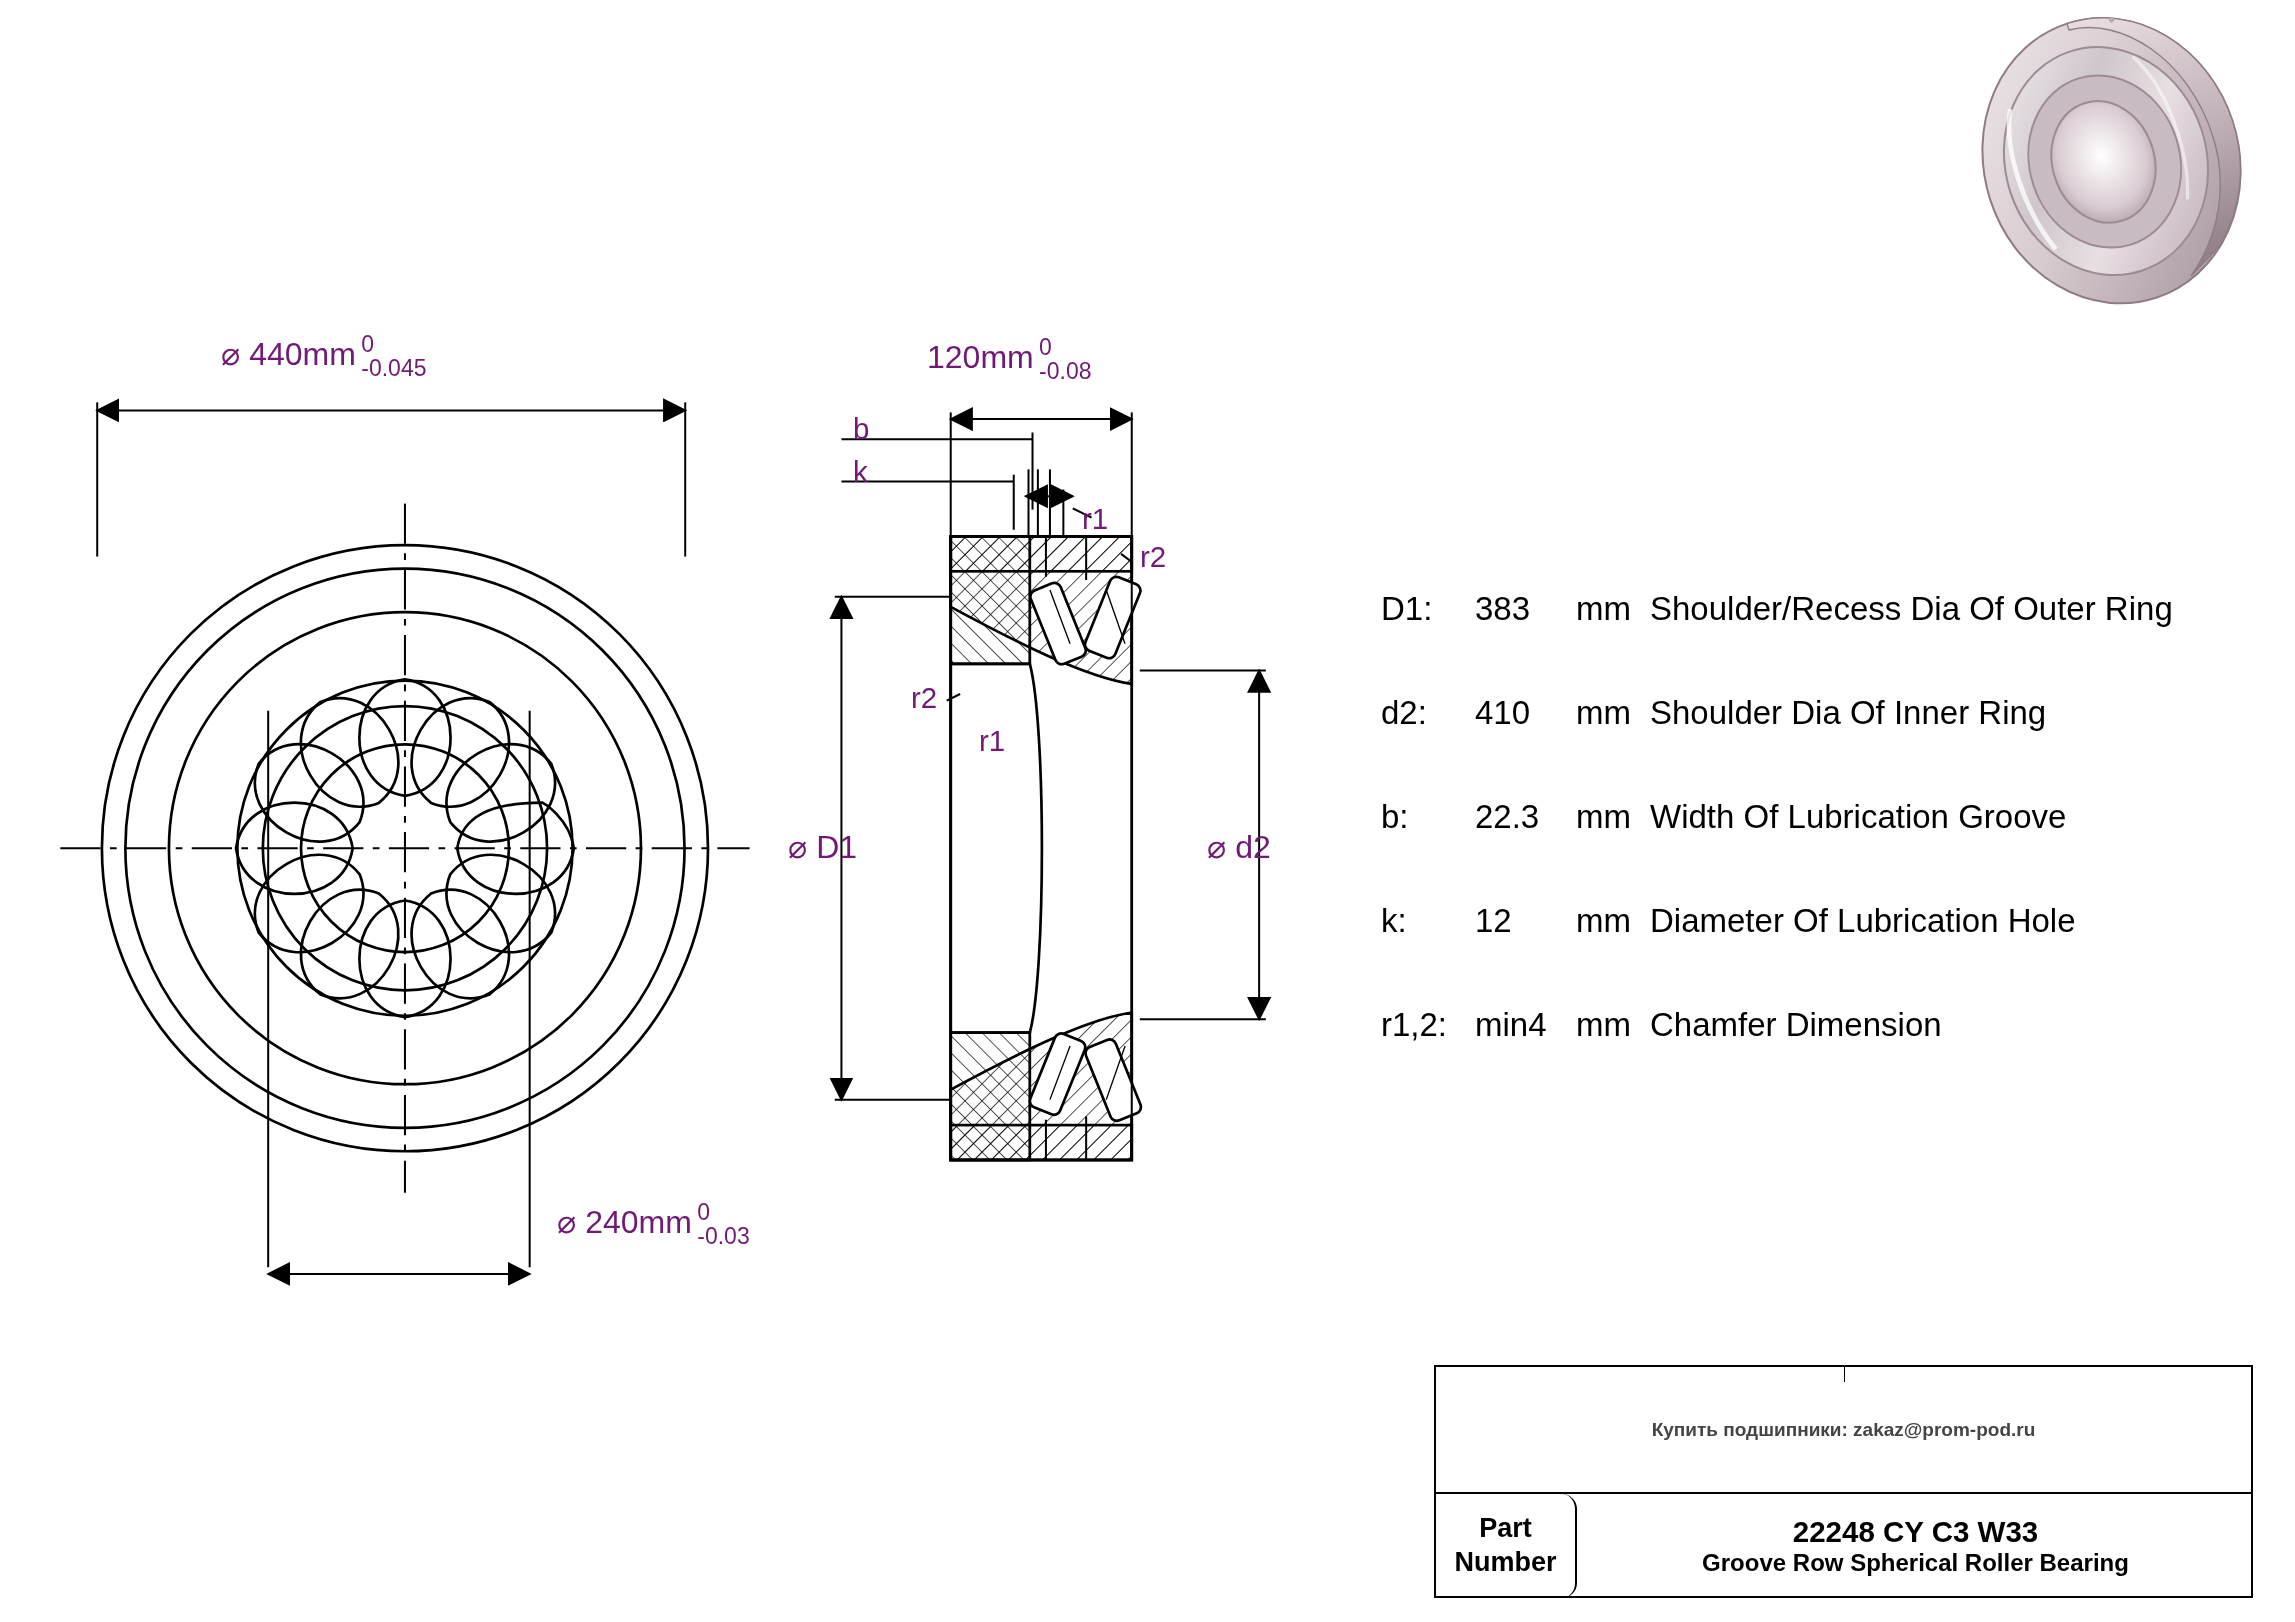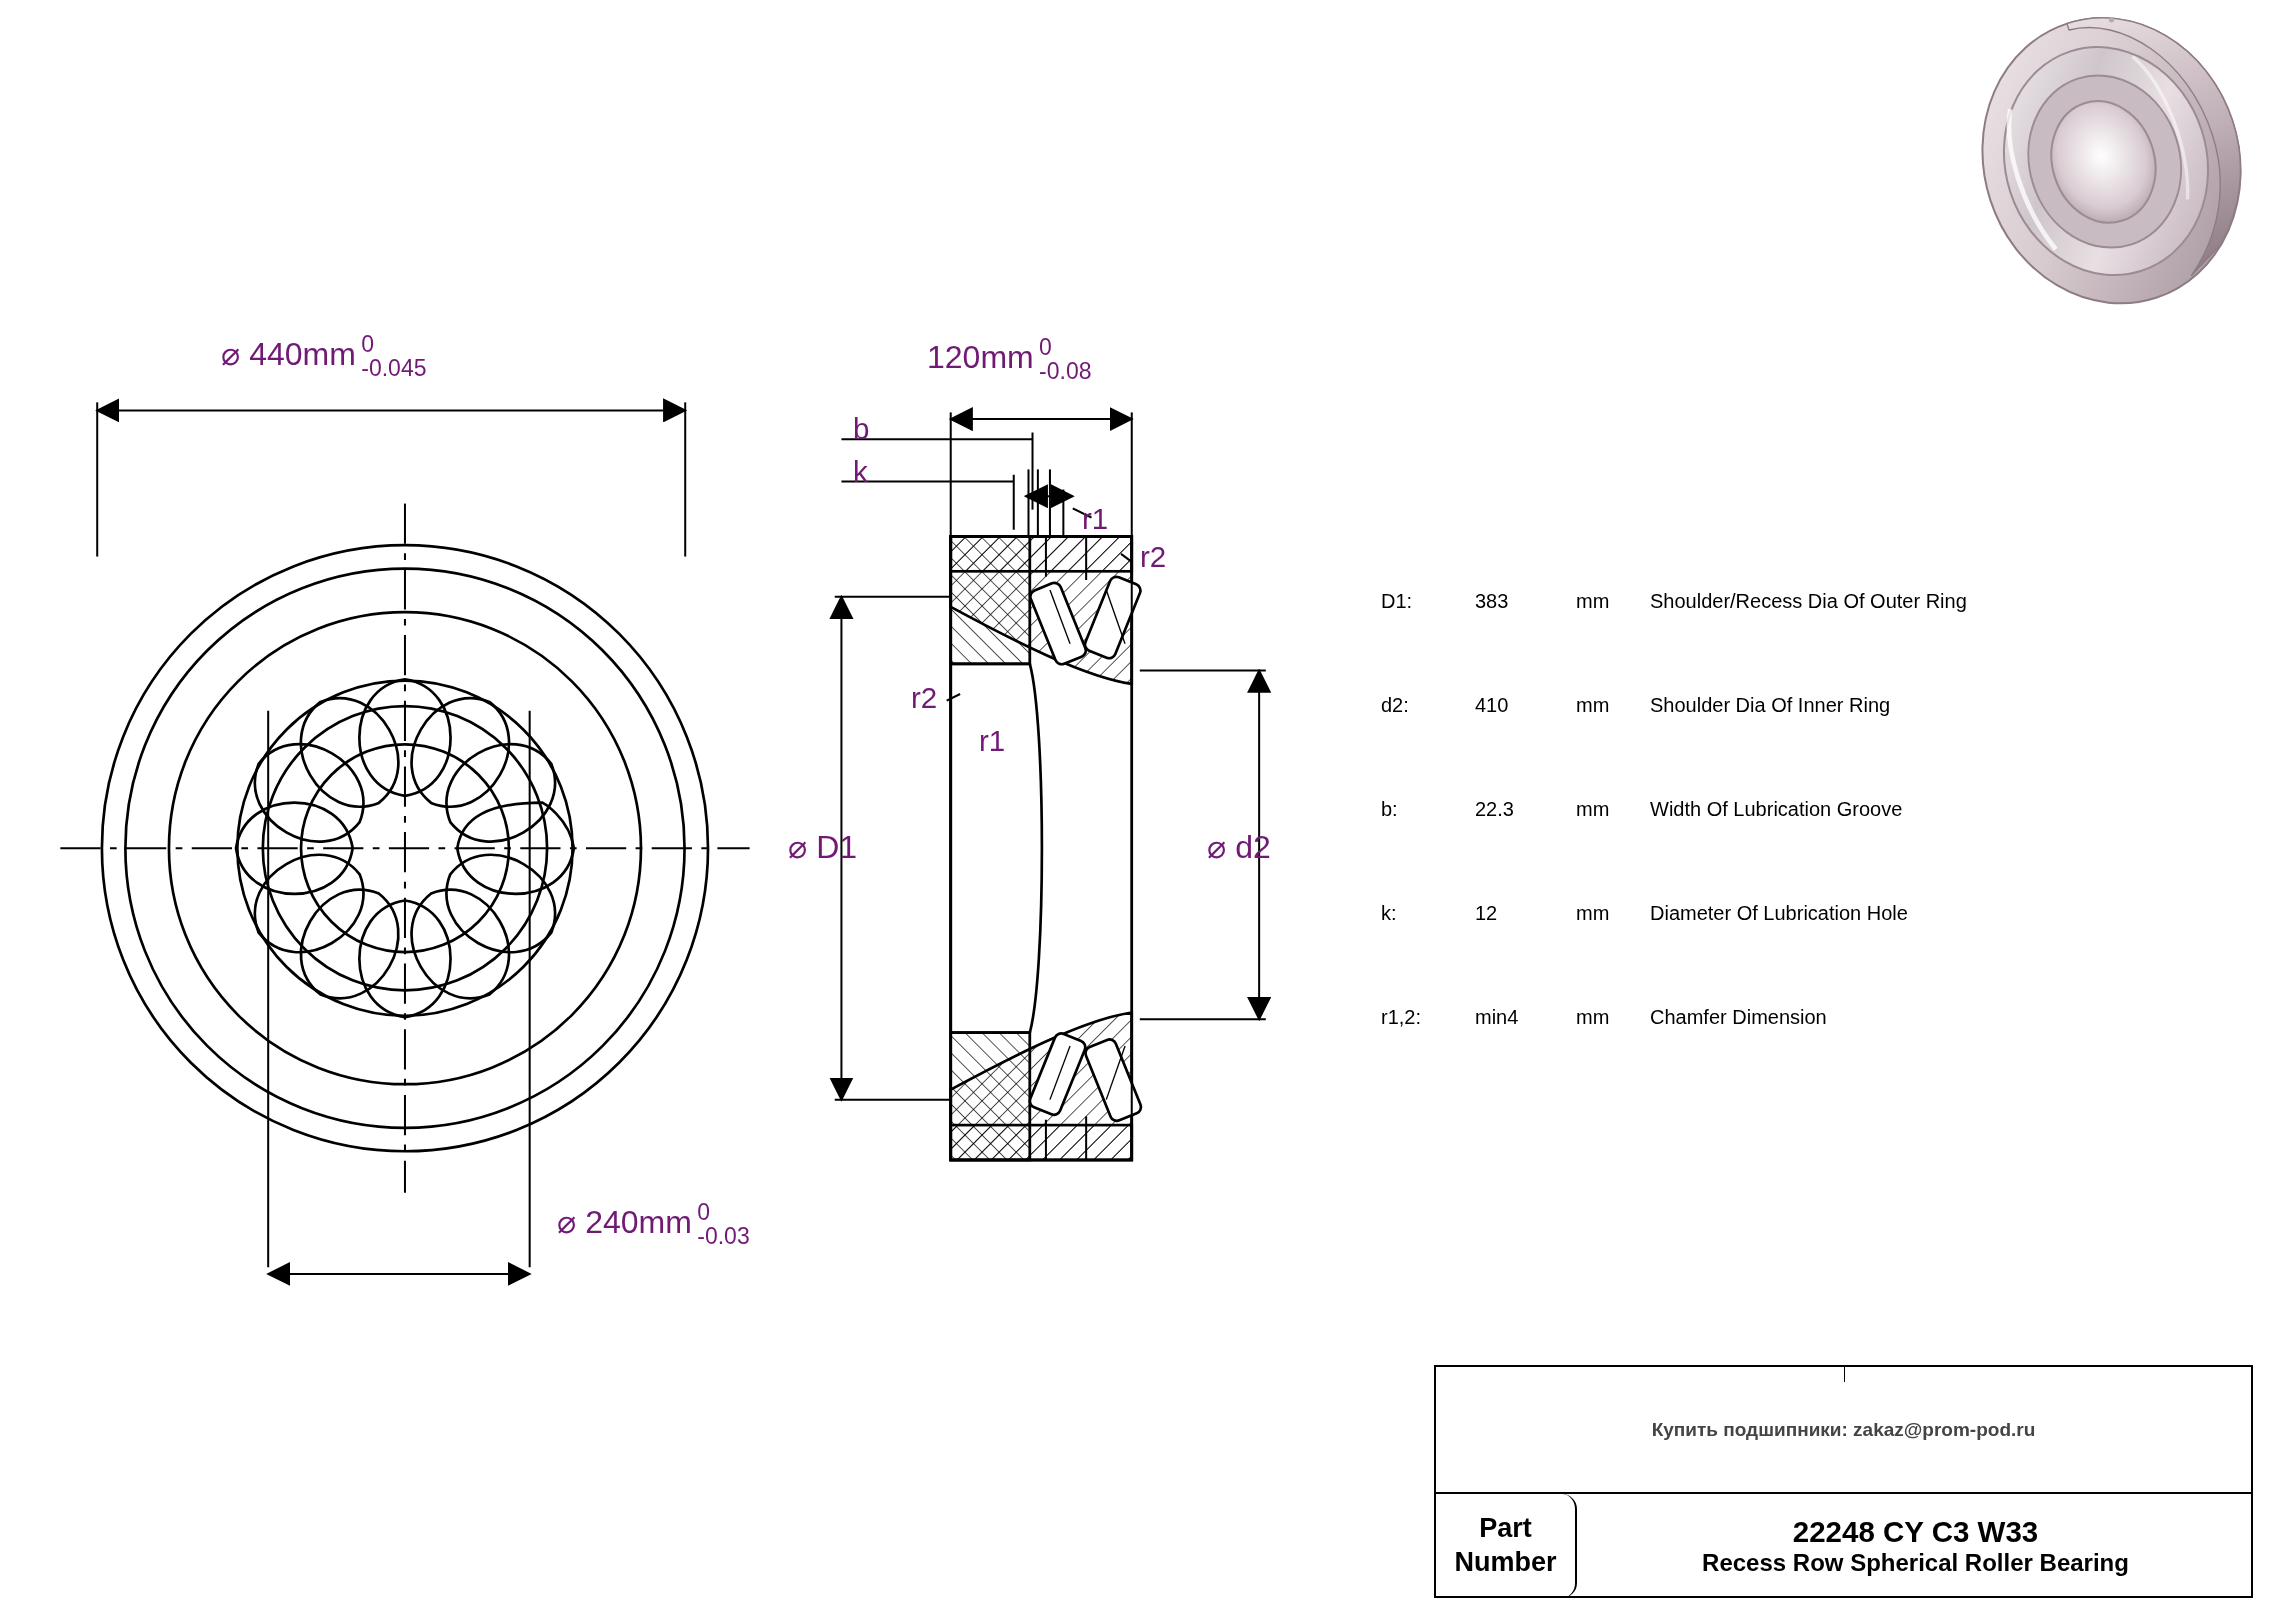--- a/index.html
+++ b/index.html
@@ -41,21 +41,21 @@
   #specs {
     position: absolute;
     left: 1381px;
     top: 590px;
     width: 872px;
   }
   .spec-row {
     display: flex;
     align-items: baseline;
     height: 104px;
-    font-size: 20px;
+    font-size: 33px;
     color: #000;
     white-space: nowrap;
   }
   .spec-sym { width: 94px; }
   .spec-val { width: 101px; text-align: left; }
   .spec-unit { width: 74px; }
   .spec-desc { flex: 1; }
 
   
   #titleblock {
@@ -402,16 +402,16 @@
   <div id="tb-top">
     <div id="tb-tick"></div>
     <div id="tb-shop">Купить подшипники: zakaz@prom-pod.ru</div>
   </div>
   <div id="tb-left">
     <span>Part</span>
     <span>Number</span>
   </div>
   <div id="tb-right">
     <div id="tb-part">22248 CY C3 W33</div>
-    <div id="tb-desc">Recess Row Spherical Roller Bearing</div>
+    <div id="tb-desc">Groove Row Spherical Roller Bearing</div>
   </div>
 </div>
 
 
 </body></html>

